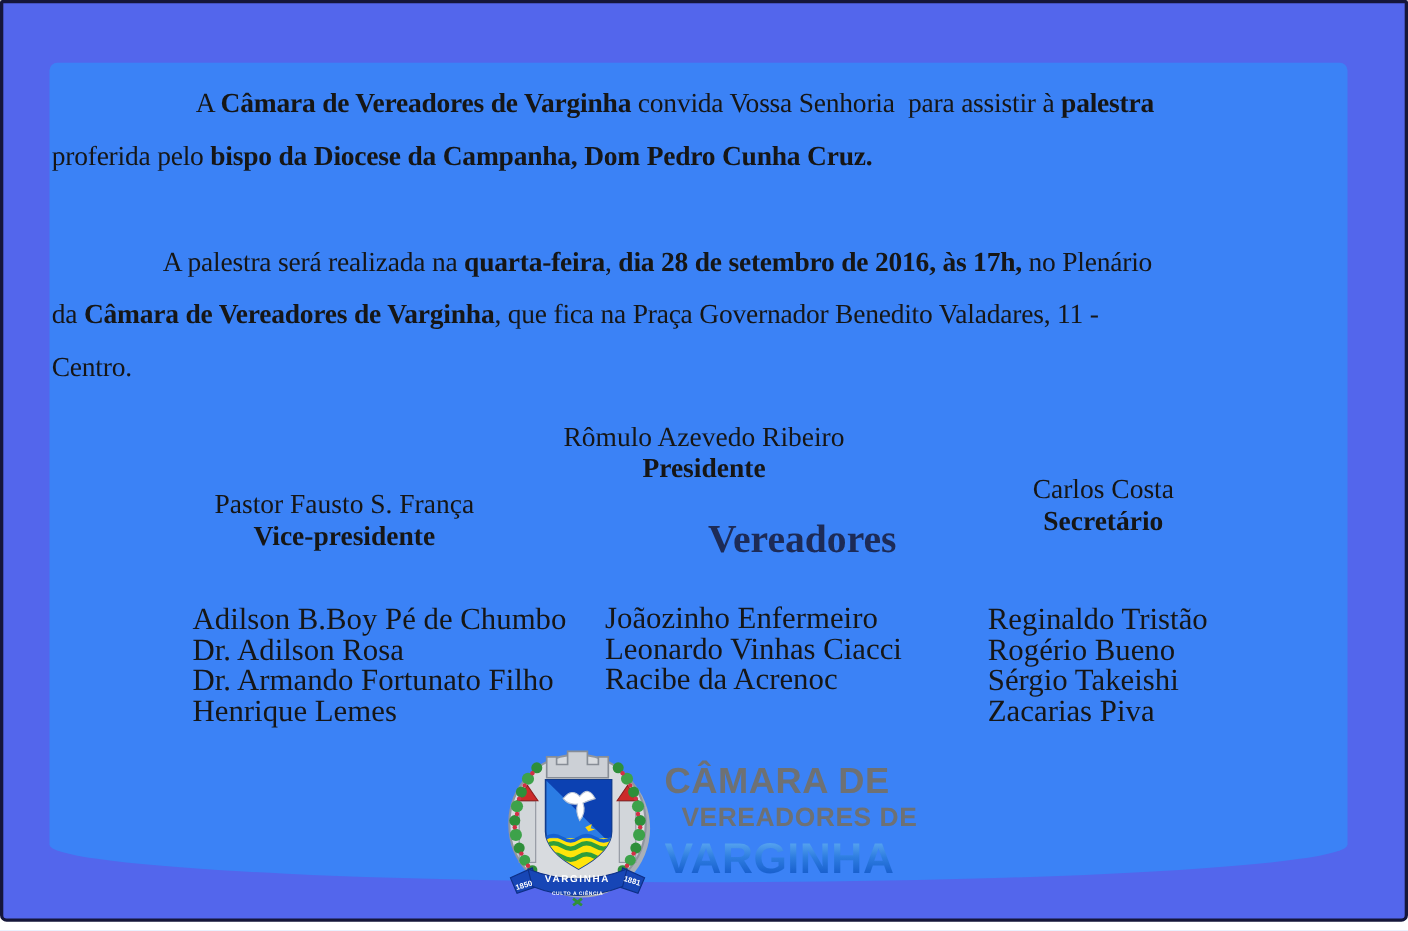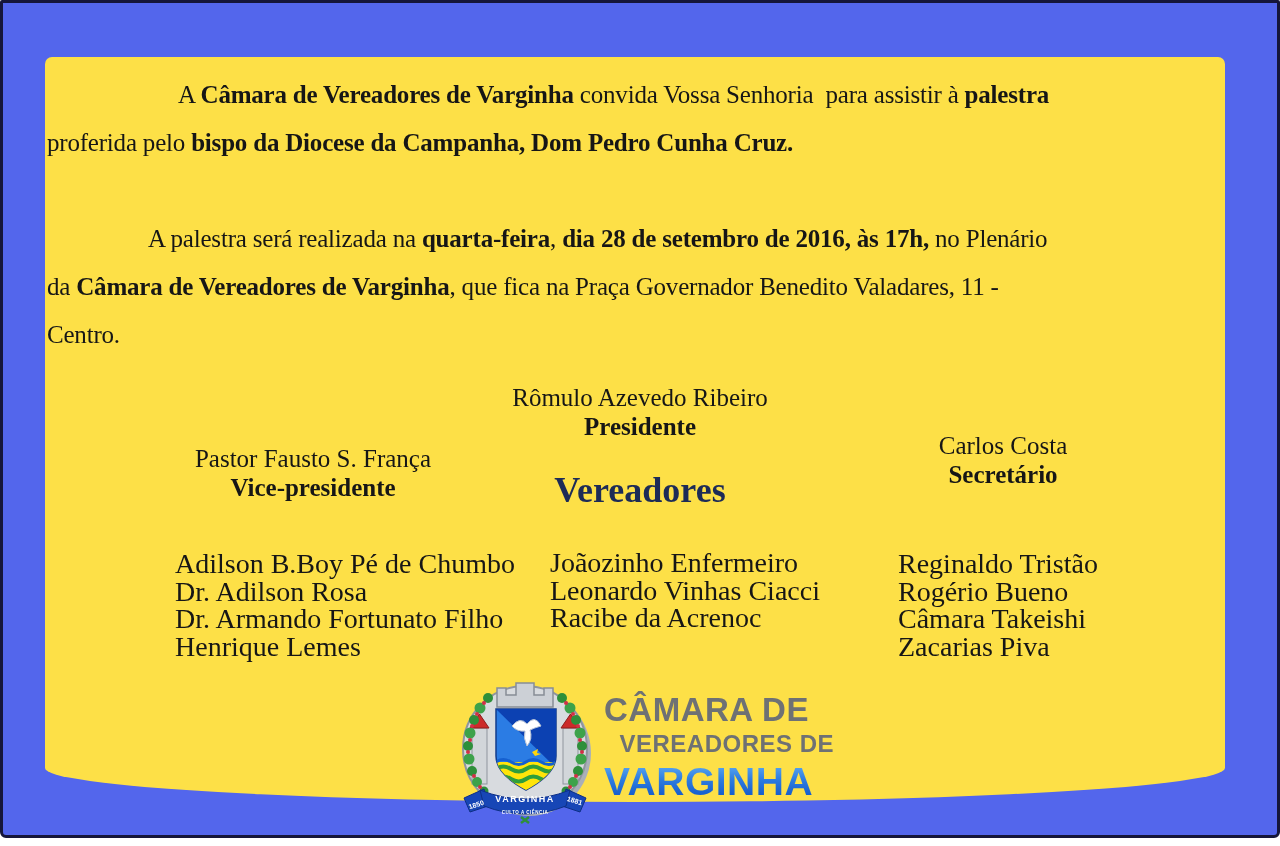--- a/index.html
+++ b/index.html
@@ -1,37 +1,37 @@
 <!DOCTYPE html>
 <html><head>
 <meta charset="utf-8">
 <style>
   html,body{margin:0;padding:0;background:#ffffff;}
   .page{position:relative;width:1280px;height:846px;background:#ffffff;overflow:hidden;
         font-family:"Liberation Serif",serif;}
   .blue-frame{position:absolute;left:0;top:0;width:1274px;height:832px;
         background:#5366EC;border:3px solid #15163a;border-radius:2px 2px 6px 6px;}
-  .card{position:absolute;left:45px;top:57px;width:1180px;height:745px;background:#fde047;
+  .card{position:absolute;left:45px;top:57px;width:1180px;height:745px;background:#3b82f6;
         border-radius:7px 7px 0 0;
         border-bottom-left-radius:590px 34px;
         border-bottom-right-radius:590px 34px;}
   .para{position:absolute;left:2px;width:1176px;
         font-size:25px;line-height:48px;color:#161616;letter-spacing:-0.2px;}
   .para .line{white-space:nowrap;}
   .indent-a{padding-left:131px;}
   .indent-b{padding-left:101px;}
   #para-1{top:14px;}
   #para-2{top:158px;}
   b{font-weight:bold;}
   .sig{position:absolute;text-align:center;font-size:25px;line-height:29px;color:#161616;white-space:nowrap;}
   .sig .sig-title{font-weight:bold;}
   #sig-president{left:420px;top:326px;width:350px;}
   #sig-vice{left:93px;top:387px;width:350px;}
   #sig-secretary{left:783px;top:374px;width:350px;}
-  #councilors-heading{position:absolute;left:420px;top:412px;width:350px;text-align:center;
+  #councilors-heading{position:absolute;left:420px;top:412px;width:350px;text-align:right;
         font-size:36px;line-height:42px;font-weight:bold;color:#1d2b57;}
   .col{position:absolute;font-size:28px;line-height:27.5px;color:#161616;white-space:nowrap;}
   #col-1{left:130px;top:493px;}
   #col-2{left:505px;top:492px;}
   #col-3{left:853px;top:493px;}
   .logo-text{position:absolute;left:604px;top:690px;width:230px;
         font-family:"Liberation Sans",sans-serif;font-weight:bold;white-space:nowrap;}
   .logo-line-1{font-size:33px;line-height:39px;color:#6e7174;letter-spacing:0.5px;}
   .logo-line-2{font-size:24px;line-height:30px;color:#6e7174;letter-spacing:0.5px;text-align:right;}
   .logo-line-3{font-size:39px;line-height:45px;letter-spacing:0.5px;color:#0a4cc2;
@@ -86,21 +86,21 @@
 
     <div class="col" id="col-2">
       <div>Joãozinho Enfermeiro</div>
       <div>Leonardo Vinhas Ciacci</div>
       <div>Racibe da Acrenoc</div>
     </div>
 
     <div class="col" id="col-3">
       <div>Reginaldo Tristão</div>
       <div>Rogério Bueno</div>
-      <div>Câmara Takeishi</div>
+      <div>Sérgio Takeishi</div>
       <div>Zacarias Piva</div>
     </div>
 
   </div>
 
   <div class="emblem">
     <svg width="163" height="148" viewBox="0 0 163 148">
 
       <ellipse cx="85" cy="77" rx="62" ry="63" fill="#a9afb8"></ellipse>
       <ellipse cx="81" cy="73" rx="62" ry="63" fill="#d8dbdf" stroke="#8f959e" stroke-width="2"></ellipse>

